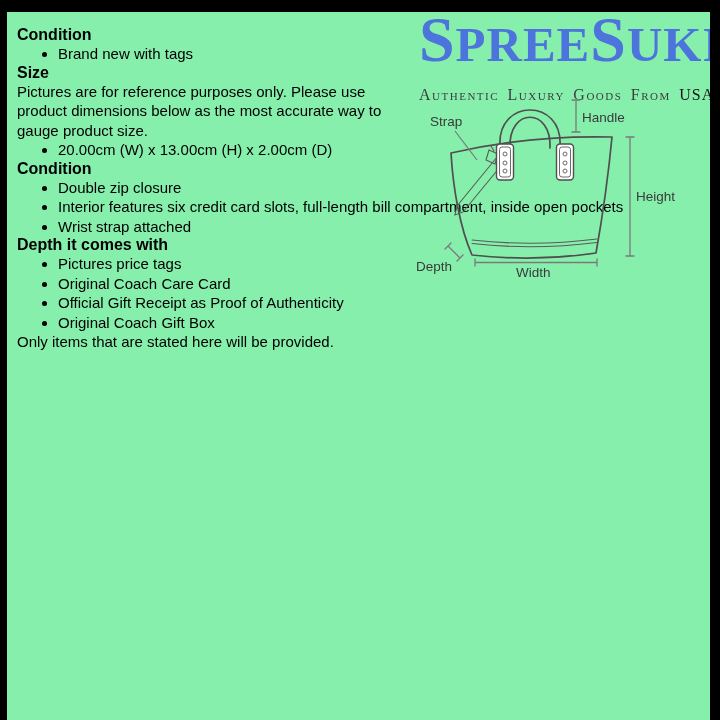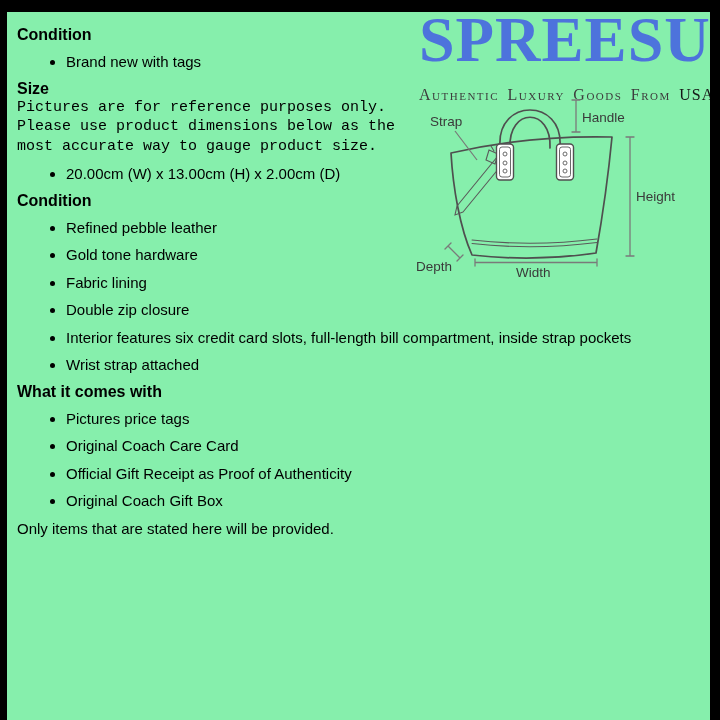--- a/index.html
+++ b/index.html
@@ -10,33 +10,33 @@
   }
   .frame{
     position:absolute;left:7px;top:12px;width:703px;height:720px;
     background:#86efac;overflow:hidden;
   }
   
   .content{position:absolute;left:0;top:0;width:100%;padding:14px 0 0 10px;box-sizing:border-box;}
   .content h3{font-size:16px;line-height:18px;font-weight:bold;margin:0;color:#000;}
   .content p{margin:0;font-size:15px;line-height:19.5px;}
   .content ul{margin:0;padding:0 0 0 41px;font-size:15px;line-height:19.5px;list-style:disc;}
-  .content li{margin:8px;padding:0;}
-  .size-para{max-width:390px;font-family:Liberation Mono, monospace;}
+  .content li{margin:0;padding:0;}
+  .size-para{max-width:390px;}
   .mt19{margin-top:19px}.mt20{margin-top:20px}.mt21{margin-top:21px}
   .mt22{margin-top:22px}.mt23{margin-top:23px}.mt38{margin-top:38px}
   .mt44{margin-top:44px}.mt48{margin-top:48px}
   
   .brand{position:absolute;left:412px;top:0;width:300px;}
   .logo{
     font-family:"Liberation Serif",serif;font-weight:bold;color:#4d73dc;
     white-space:nowrap;line-height:60px;letter-spacing:1px;margin-top:-2px;
   }
   .logo .lg{font-size:64px;}
-  .logo .sm{font-size:63px;}
+  .logo .sm{font-size:49px;}
   .tagline{
     font-family:"Liberation Serif",serif;font-variant:small-caps;
     font-size:16px;color:#3d3d3d;letter-spacing:1.5px;word-spacing:3px;
     white-space:nowrap;margin-top:1px;line-height:16px;
   }
   .tagline .usa{font-variant:normal;font-weight:normal;color:#161616;font-size:16px;letter-spacing:1px;}
   
   .diagram{position:absolute;left:403px;top:82px;}
   .diagram text{font-family:"Liberation Sans",sans-serif;font-size:13.5px;fill:#3a3a3a;}
   .bagline{fill:none;stroke:#4f4f4f;stroke-width:1.7;stroke-linejoin:round;stroke-linecap:round;}
@@ -59,33 +59,28 @@
       <li>Brand new with tags</li>
     </ul>
 
     <h3 class="mt38">Size</h3>
     <p class="mt22 size-para">Pictures are for reference purposes only. Please use product dimensions below as the most accurate way to gauge product size.</p>
     <ul class="mt20">
       <li>20.00cm (W) x 13.00cm (H) x 2.00cm (D)</li>
     </ul>
 
     <h3 class="mt48">Condition</h3>
-    <ul class="mt22">
-      <li>Refined pebble leather</li>
-      <li>Gold tone hardware</li>
-      <li>Fabric lining</li>
-    </ul>
 
     <ul class="mt23">
       <li>Double zip closure</li>
-      <li>Interior features six credit card slots, full-length bill compartment, inside strap pockets</li>
+      <li>Interior features six credit card slots, full-length bill compartment, inside open pockets</li>
       <li>Wrist strap attached</li>
     </ul>
 
-    <h3 class="mt21">What it comes with</h3>
+    <h3 class="mt21">Depth it comes with</h3>
     <ul class="mt23">
       <li>Pictures price tags</li>
       <li>Original Coach Care Card</li>
       <li>Official Gift Receipt as Proof of Authenticity</li>
       <li>Original Coach Gift Box</li>
     </ul>
 
     <p class="mt19">Only items that are stated here will be provided.</p>
   </div>
 

